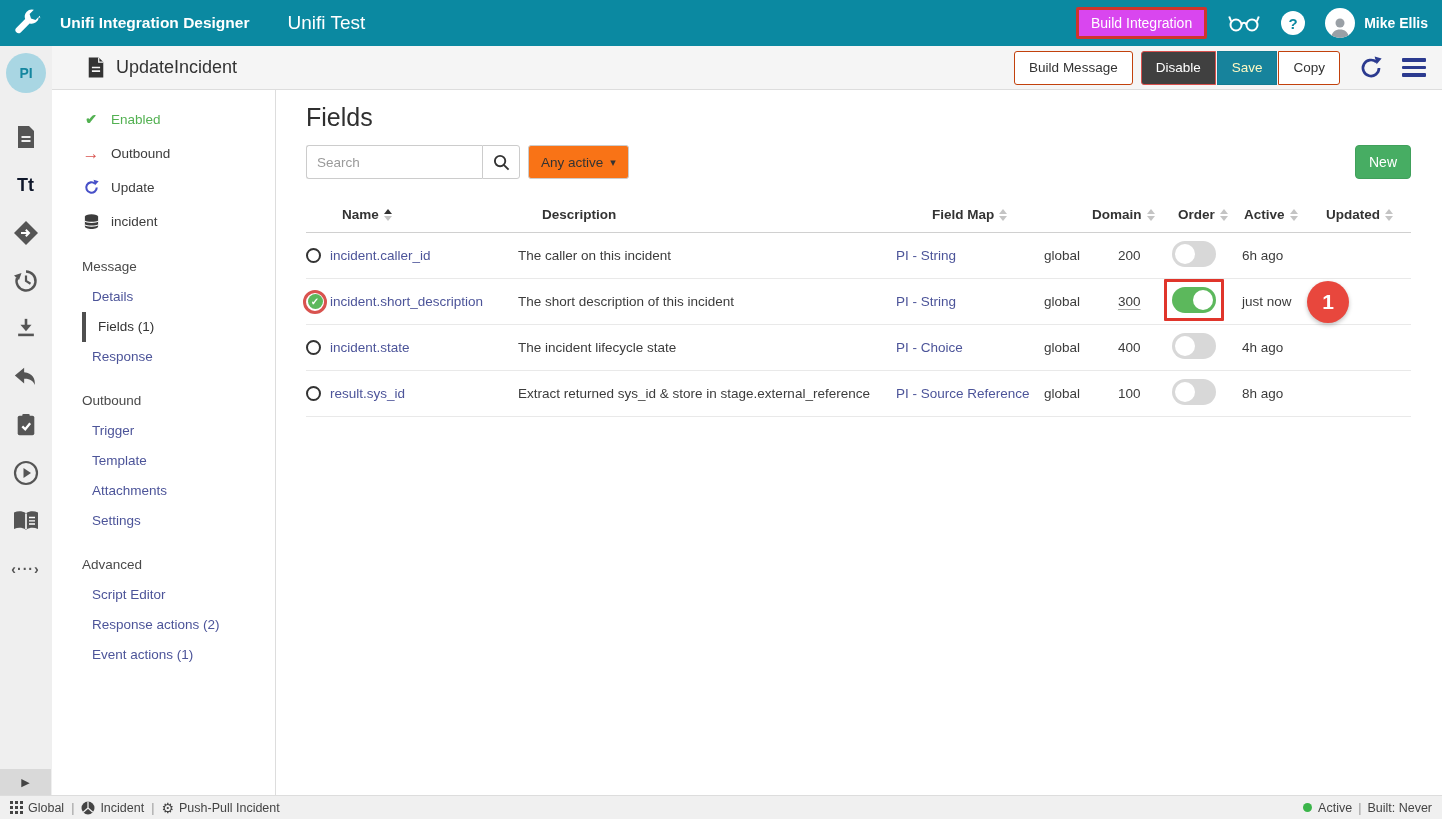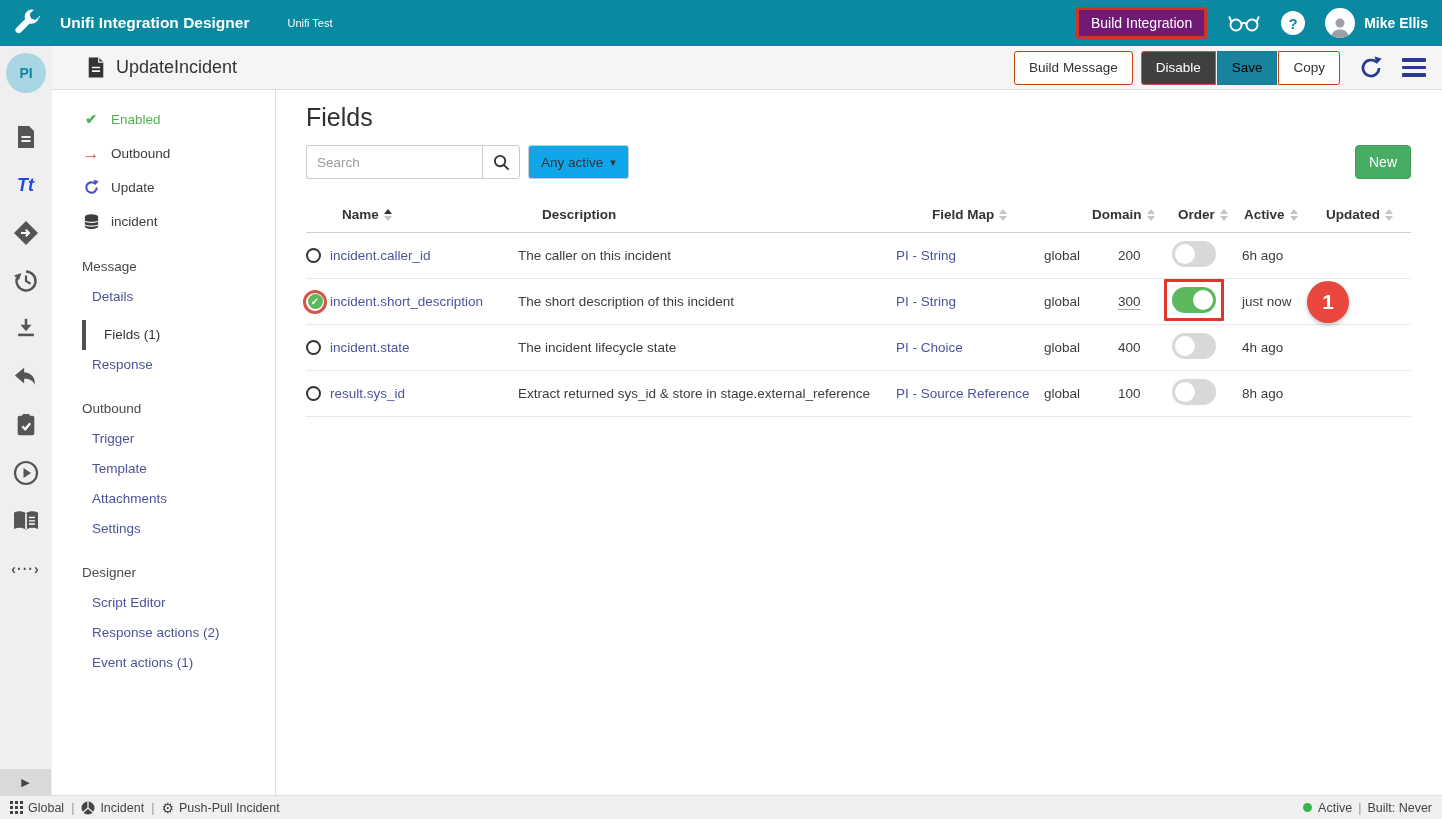--- a/index.html
+++ b/index.html
@@ -5,67 +5,67 @@
   * { box-sizing: border-box; }
   html,body { margin:0; padding:0; }
   body {
     width:1442px; height:819px; position:relative; overflow:hidden;
     font-family:"Liberation Sans", sans-serif; background:#fff; color:#3c3c3c;
   }
   
   #topbar{position:absolute;left:0;top:0;width:1442px;height:46px;background:#0b89a1;display:flex;align-items:center;color:#fff;}
   .wrench-box{width:54px;display:flex;justify-content:center;align-items:center;}
   .topbar-title{font-size:15.5px;font-weight:700;margin-left:6px;}
-  .topbar-subtitle{font-size:11px;margin-left:38px;text-align:center;}
+  .topbar-subtitle{font-size:19px;margin-left:38px;text-align:center;}
   .topbar-right{margin-left:auto;display:flex;align-items:center;gap:20px;padding-right:14px;}
-  .build-integration{background:#701a75;border:3px solid #cf342c;color:#fff;font-size:14px;padding:5px 12px;border-radius:2px;cursor:pointer;font-family:inherit;}
+  .build-integration{background:#d946ef;border:3px solid #cf342c;color:#fff;font-size:14px;padding:5px 12px;border-radius:2px;cursor:pointer;font-family:inherit;}
   .help-circle{width:24px;height:24px;border-radius:50%;background:#fff;color:#0b89a1;font-weight:700;font-size:15px;display:flex;align-items:center;justify-content:center;}
   .user-chip{display:flex;align-items:center;gap:9px;}
   .user-avatar{width:30px;height:30px;border-radius:50%;background:#fff;display:flex;align-items:flex-end;justify-content:center;overflow:hidden;}
   .user-name{font-size:14px;font-weight:700;}
   
   #rail{position:absolute;left:0;top:46px;width:54px;bottom:24px;background:#efefef;border-right:1px solid #ddd;}
   .pi-avatar{position:absolute;left:6px;top:7px;width:40px;height:40px;border-radius:50%;background:#a9d6e3;color:#14869f;font-weight:700;font-size:14px;display:flex;align-items:center;justify-content:center;}
   .rail-icons{position:absolute;top:78px;left:0;width:51px;display:flex;flex-direction:column;align-items:center;gap:22px;}
   .rail-ic{width:26px;height:26px;display:flex;align-items:center;justify-content:center;cursor:pointer;}
-  .tt-icon{font-weight:700;color:#1d4ed8;font-size:18px;letter-spacing:0;font-style:italic;}
+  .tt-icon{font-weight:700;color:#0f172a;font-size:18px;letter-spacing:0;}
   .code-icon{font-weight:700;color:#555;font-size:14px;letter-spacing:1px;white-space:nowrap;}
   .collapse-btn{position:absolute;left:0;bottom:0;width:51px;height:26px;background:#d9d9d9;display:flex;align-items:center;justify-content:center;color:#444;font-size:11px;cursor:pointer;}
   
   #header2{position:absolute;left:52px;top:46px;right:0;height:44px;background:#f5f5f5;border-bottom:1px solid #ddd;display:flex;align-items:center;}
   .rec-title-wrap{display:flex;align-items:center;margin-left:34px;gap:10px;}
   .rec-title{font-size:18px;color:#333;}
   .action-cluster{margin-left:auto;display:flex;align-items:center;padding-right:16px;}
   .btn{height:34px;padding:0 14px;font-size:13.5px;border-radius:3px;border:1px solid #c2410c;background:#fff;color:#333;display:flex;align-items:center;cursor:pointer;font-family:inherit;}
   .btn-group{display:flex;gap:1px;margin-left:8px;}
   .btn-disable{background:#404040;border-color:#d8504d;color:#fff;border-radius:3px 0 0 3px;}
-  .btn-save{background:#17839c;border-color:#157b92;color:#000000;border-radius:0;}
+  .btn-save{background:#17839c;border-color:#157b92;color:#fef9c3;border-radius:0;}
   .btn-copy{border-radius:0 3px 3px 0;}
   .icon-btn{background:none;border:none;padding:0;margin-left:18px;cursor:pointer;display:flex;align-items:center;}
   .hamburger{display:flex;flex-direction:column;gap:4px;}
   .hamburger i{display:block;width:24px;height:3.5px;background:#2b3a8f;border-radius:1px;}
   
   #nav{position:absolute;left:52px;top:90px;width:224px;bottom:24px;background:#fff;border-right:1px solid #ddd;padding-top:12px;font-size:13.5px;}
   .status-item{display:flex;align-items:center;gap:11px;padding-left:30px;height:34px;}
   .status-item .st-ic{width:18px;display:flex;justify-content:center;align-items:center;}
   .st-green{color:#53b152;font-weight:700;font-size:14px;}
   .st-red-arrow{color:#d9534f;font-weight:700;font-size:17px;line-height:1;}
   .lbl-green{color:#53b152;}
   .nav-sec-header{padding-left:30px;margin-top:14px;height:30px;line-height:30px;color:#4a4a4a;}
   .nav-item{margin-left:30px;padding-left:10px;height:30px;line-height:30px;color:#4c5499;cursor:pointer;}
-  .nav-item.active{color:#333;border-left:4px solid #4f4f4f;padding-left:18px;margin-top:8px;}
+  .nav-item.active{color:#333;border-left:4px solid #4f4f4f;padding-left:12px;}
   
   #main{position:absolute;left:276px;top:90px;right:0;bottom:24px;background:#fff;}
   .fields-title{position:absolute;left:30px;top:13px;font-size:25px;color:#2f2f2f;}
   .toolbar{position:absolute;left:30px;top:55px;right:31px;height:34px;}
   .search-wrap{position:absolute;left:0;top:0;display:flex;}
   .search-input{width:176px;height:34px;border:1px solid #ccc;border-right:none;border-radius:3px 0 0 3px;padding:0 10px;font-size:13.5px;color:#333;font-family:inherit;outline:none;}
   .search-input::placeholder{color:#9a9a9a;}
   .search-btn{width:38px;height:34px;border:1px solid #ccc;background:#fff;border-radius:0 3px 3px 0;display:flex;align-items:center;justify-content:center;cursor:pointer;}
-  .filter-btn{position:absolute;left:222px;top:0;height:34px;padding:0 12px;border:1px solid #ccc;background:#0ea5e9;border-radius:3px;font-size:13.5px;color:#333;display:flex;align-items:center;gap:7px;cursor:pointer;font-family:inherit;}
+  .filter-btn{position:absolute;left:222px;top:0;height:34px;padding:0 12px;border:1px solid #ccc;background:#f97316;border-radius:3px;font-size:13.5px;color:#333;display:flex;align-items:center;gap:7px;cursor:pointer;font-family:inherit;}
   .caret{font-size:11px;color:#333;}
   .new-btn{position:absolute;right:0;top:0;height:34px;width:56px;background:#47ad63;border:1px solid #40a05b;border-radius:4px;color:#fff;font-size:14px;display:flex;align-items:center;justify-content:center;cursor:pointer;font-family:inherit;}
   
   .table{position:absolute;left:30px;right:31px;top:107px;}
   .tgrid{display:grid;grid-template-columns:24px 188px 378px 148px 74px 54px 70px 1fr;align-items:center;}
   .thead{height:36px;border-bottom:1px solid #d0d0d0;color:#333;font-weight:700;font-size:13.5px;gap:12px;}
   .th{display:flex;align-items:center;cursor:pointer;}
   .sorts{display:inline-flex;flex-direction:column;margin-left:5px;gap:2px;}
   .sorts i{display:block;width:0;height:0;border-left:4px solid transparent;border-right:4px solid transparent;}
   .sorts .up{border-bottom:5px solid #c4c4c4;}
@@ -251,21 +251,21 @@
   <div class="nav-item">Details</div>
   <div class="nav-item active">Fields (1)</div>
   <div class="nav-item">Response</div>
 
   <div class="nav-sec-header">Outbound</div>
   <div class="nav-item">Trigger</div>
   <div class="nav-item">Template</div>
   <div class="nav-item">Attachments</div>
   <div class="nav-item">Settings</div>
 
-  <div class="nav-sec-header">Designer</div>
+  <div class="nav-sec-header">Advanced</div>
   <div class="nav-item">Script Editor</div>
   <div class="nav-item">Response actions (2)</div>
   <div class="nav-item">Event actions (1)</div>
 </div>
 
 <div id="main">
   <div class="fields-title">Fields</div>
 
   <div class="toolbar">
     <div class="search-wrap">

